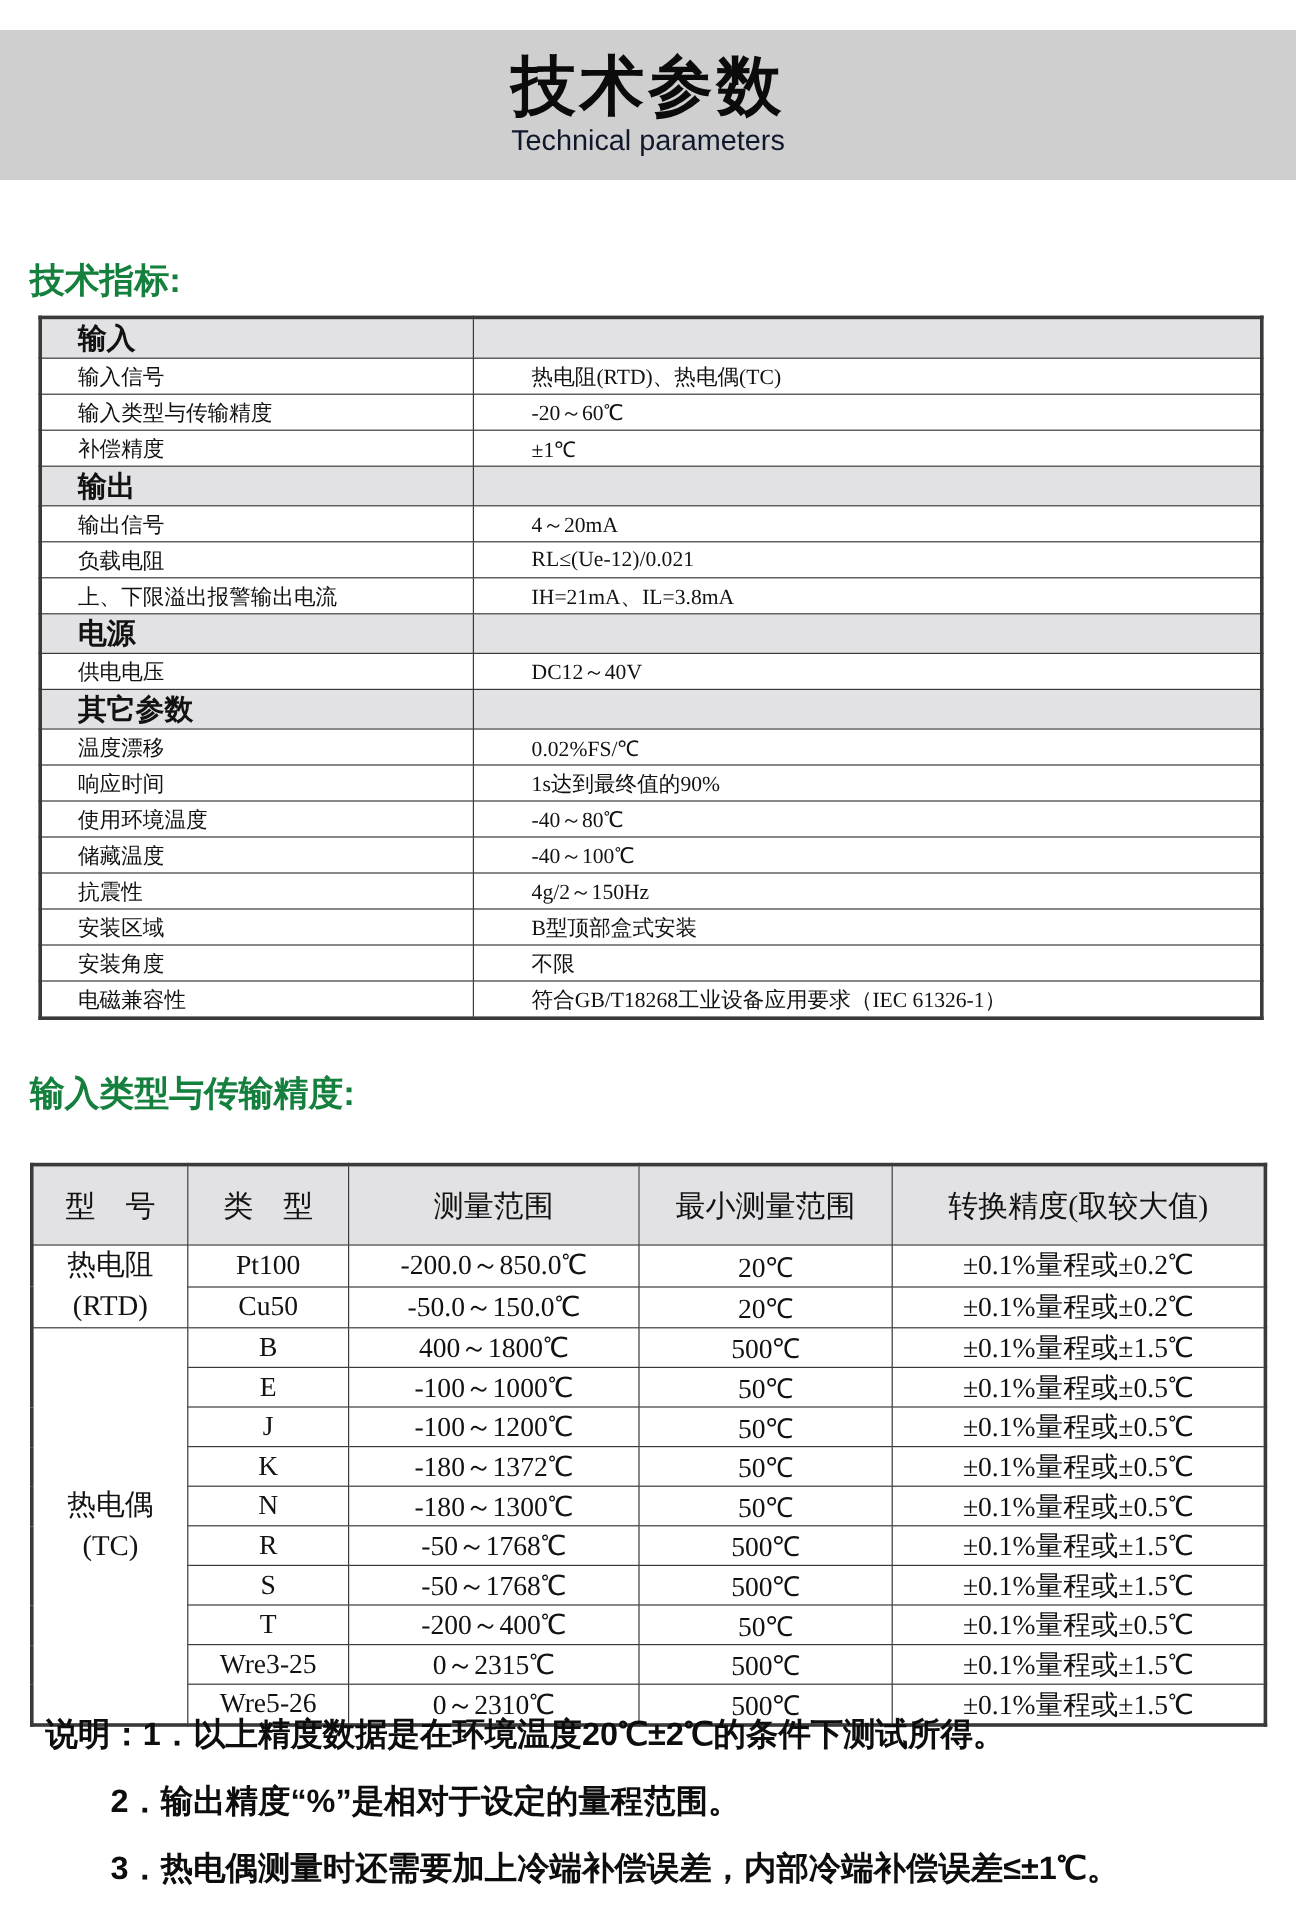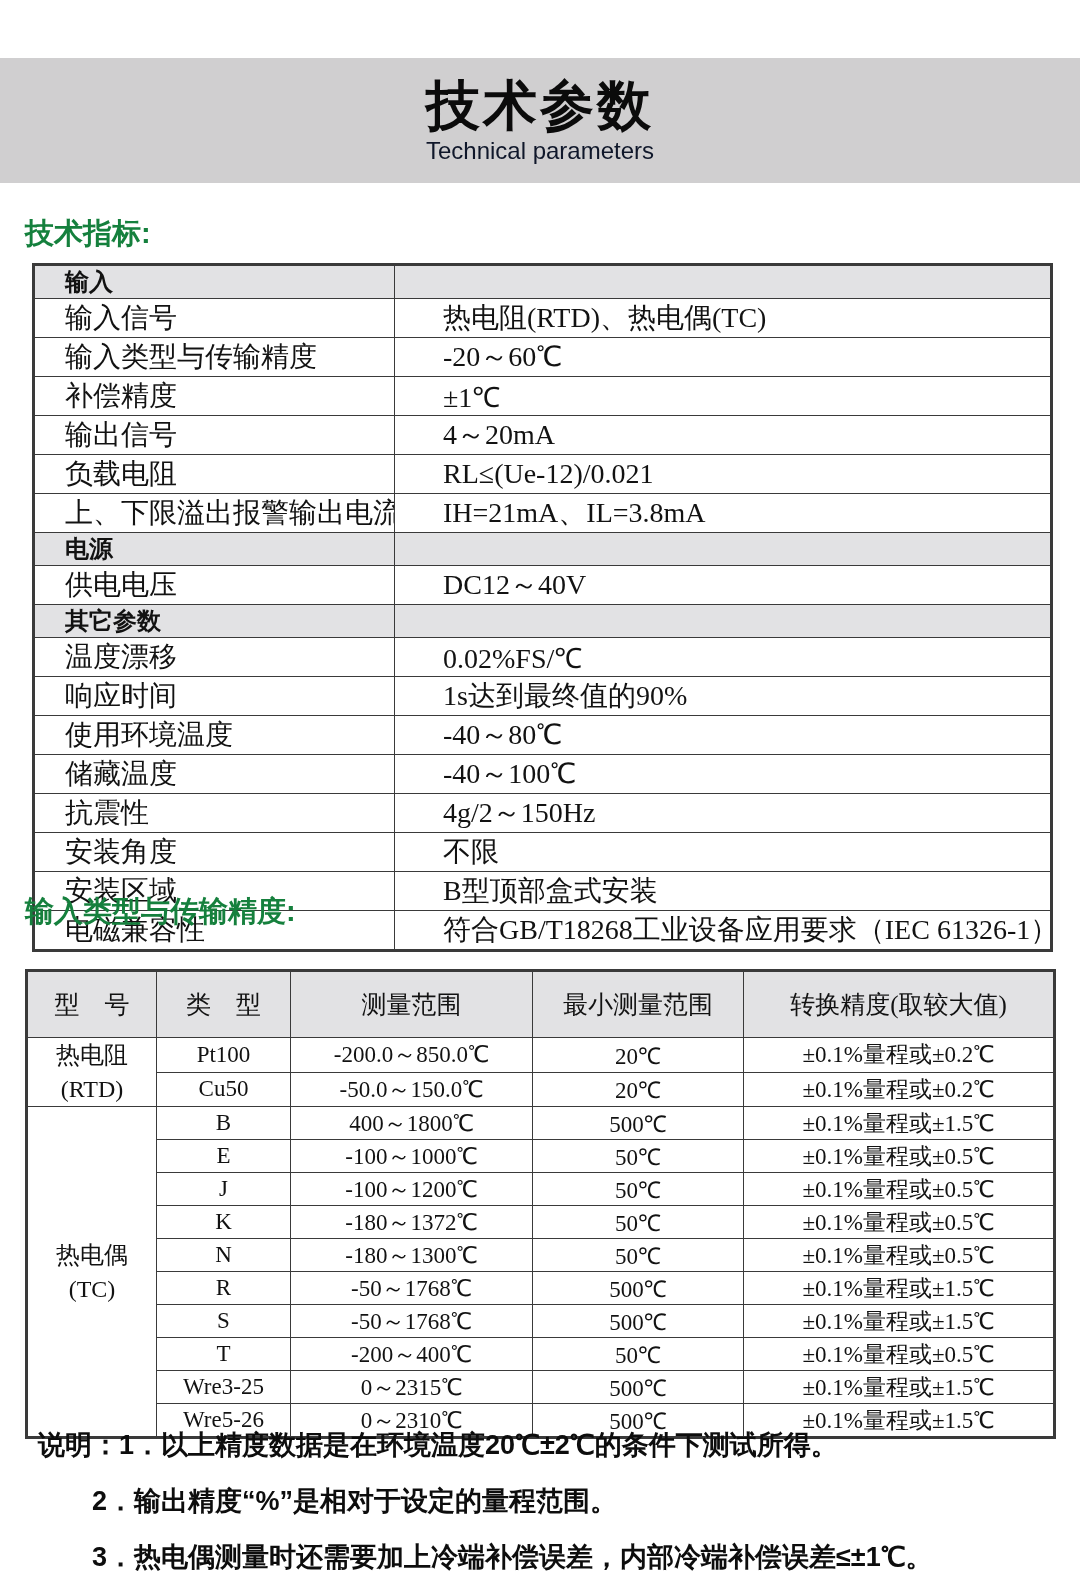--- a/index.html
+++ b/index.html
@@ -4,21 +4,21 @@
 <style>
   html,body{margin:0;padding:0;}
   body{
     width:1080px;height:1589px;position:relative;overflow:hidden;
     background:#ffffff;color:#121212;
     font-family:"Liberation Serif", serif;
   }
   
   .band{
     position:absolute;left:0;top:25px;width:1080px;height:125px;
-    background:var(--band-bg,#d0cfd0);text-align:center;margin-top:33px;
+    background:var(--band-bg,#d0cfd0);text-align:center;
   }
   .title{
     font-family:"Liberation Sans", sans-serif;font-weight:bold;
     font-size:54px;line-height:1.0;padding-top:20px;letter-spacing:3px;color:#0b0b0b;
   }
   .subtitle{
     font-family:"Liberation Sans", sans-serif;
     font-size:24px;margin-top:5px;color:#0f172a;letter-spacing:0px;
   }
   
@@ -32,21 +32,21 @@
   
   table{border-collapse:collapse;table-layout:fixed;}
   td,th{overflow:hidden;white-space:nowrap;}
   
   #spec-table{
     position:absolute;left:32px;top:263px;width:1018px;
     border:3px solid var(--border,#3a3a3a);
   }
   #spec-table td{
     border:1.6px solid var(--border,#3a3a3a);
-    height:29px;font-size:28px;padding:0;vertical-align:middle;
+    height:29px;font-size:18px;padding:0;vertical-align:middle;
   }
   #spec-table td.label{padding-left:30px;}
   #spec-table td.value{padding-left:48px;}
   #spec-table tr.section td{background:var(--header-bg,#e2e2e4);}
   #spec-table tr.section td.label{
     font-family:"Liberation Sans", sans-serif;font-weight:bold;font-size:24px;margin-top:12px;
   }
   
   #accuracy-table{
     position:absolute;left:25px;top:969px;width:1028px;
@@ -96,20 +96,24 @@
         <td class="value">热电阻(RTD)、热电偶(TC)</td>
       </tr>
       <tr>
         <td class="label">输入类型与传输精度</td>
         <td class="value">-20～60℃</td>
       </tr>
       <tr>
         <td class="label">补偿精度</td>
         <td class="value">±1℃</td>
       </tr>
+      <tr class="section">
+        <td class="label">输出</td>
+        <td class="value"></td>
+      </tr>
       <tr>
         <td class="label">输出信号</td>
         <td class="value">4～20mA</td>
       </tr>
       <tr>
         <td class="label">负载电阻</td>
         <td class="value">RL≤(Ue-12)/0.021</td>
       </tr>
       <tr>
         <td class="label">上、下限溢出报警输出电流</td>
@@ -141,26 +145,26 @@
       </tr>
       <tr>
         <td class="label">储藏温度</td>
         <td class="value">-40～100℃</td>
       </tr>
       <tr>
         <td class="label">抗震性</td>
         <td class="value">4g/2～150Hz</td>
       </tr>
       <tr>
+        <td class="label">安装区域</td>
+        <td class="value">B型顶部盒式安装</td>
+      </tr>
+      <tr>
         <td class="label">安装角度</td>
         <td class="value">不限</td>
-      </tr>
-      <tr>
-        <td class="label">安装区域</td>
-        <td class="value">B型顶部盒式安装</td>
       </tr>
       <tr>
         <td class="label">电磁兼容性</td>
         <td class="value">符合GB/T18268工业设备应用要求（IEC 61326-1）</td>
       </tr>
     </tbody>
 </table>
 
 <div class="heading" id="accuracy-heading">输入类型与传输精度:</div>
 

